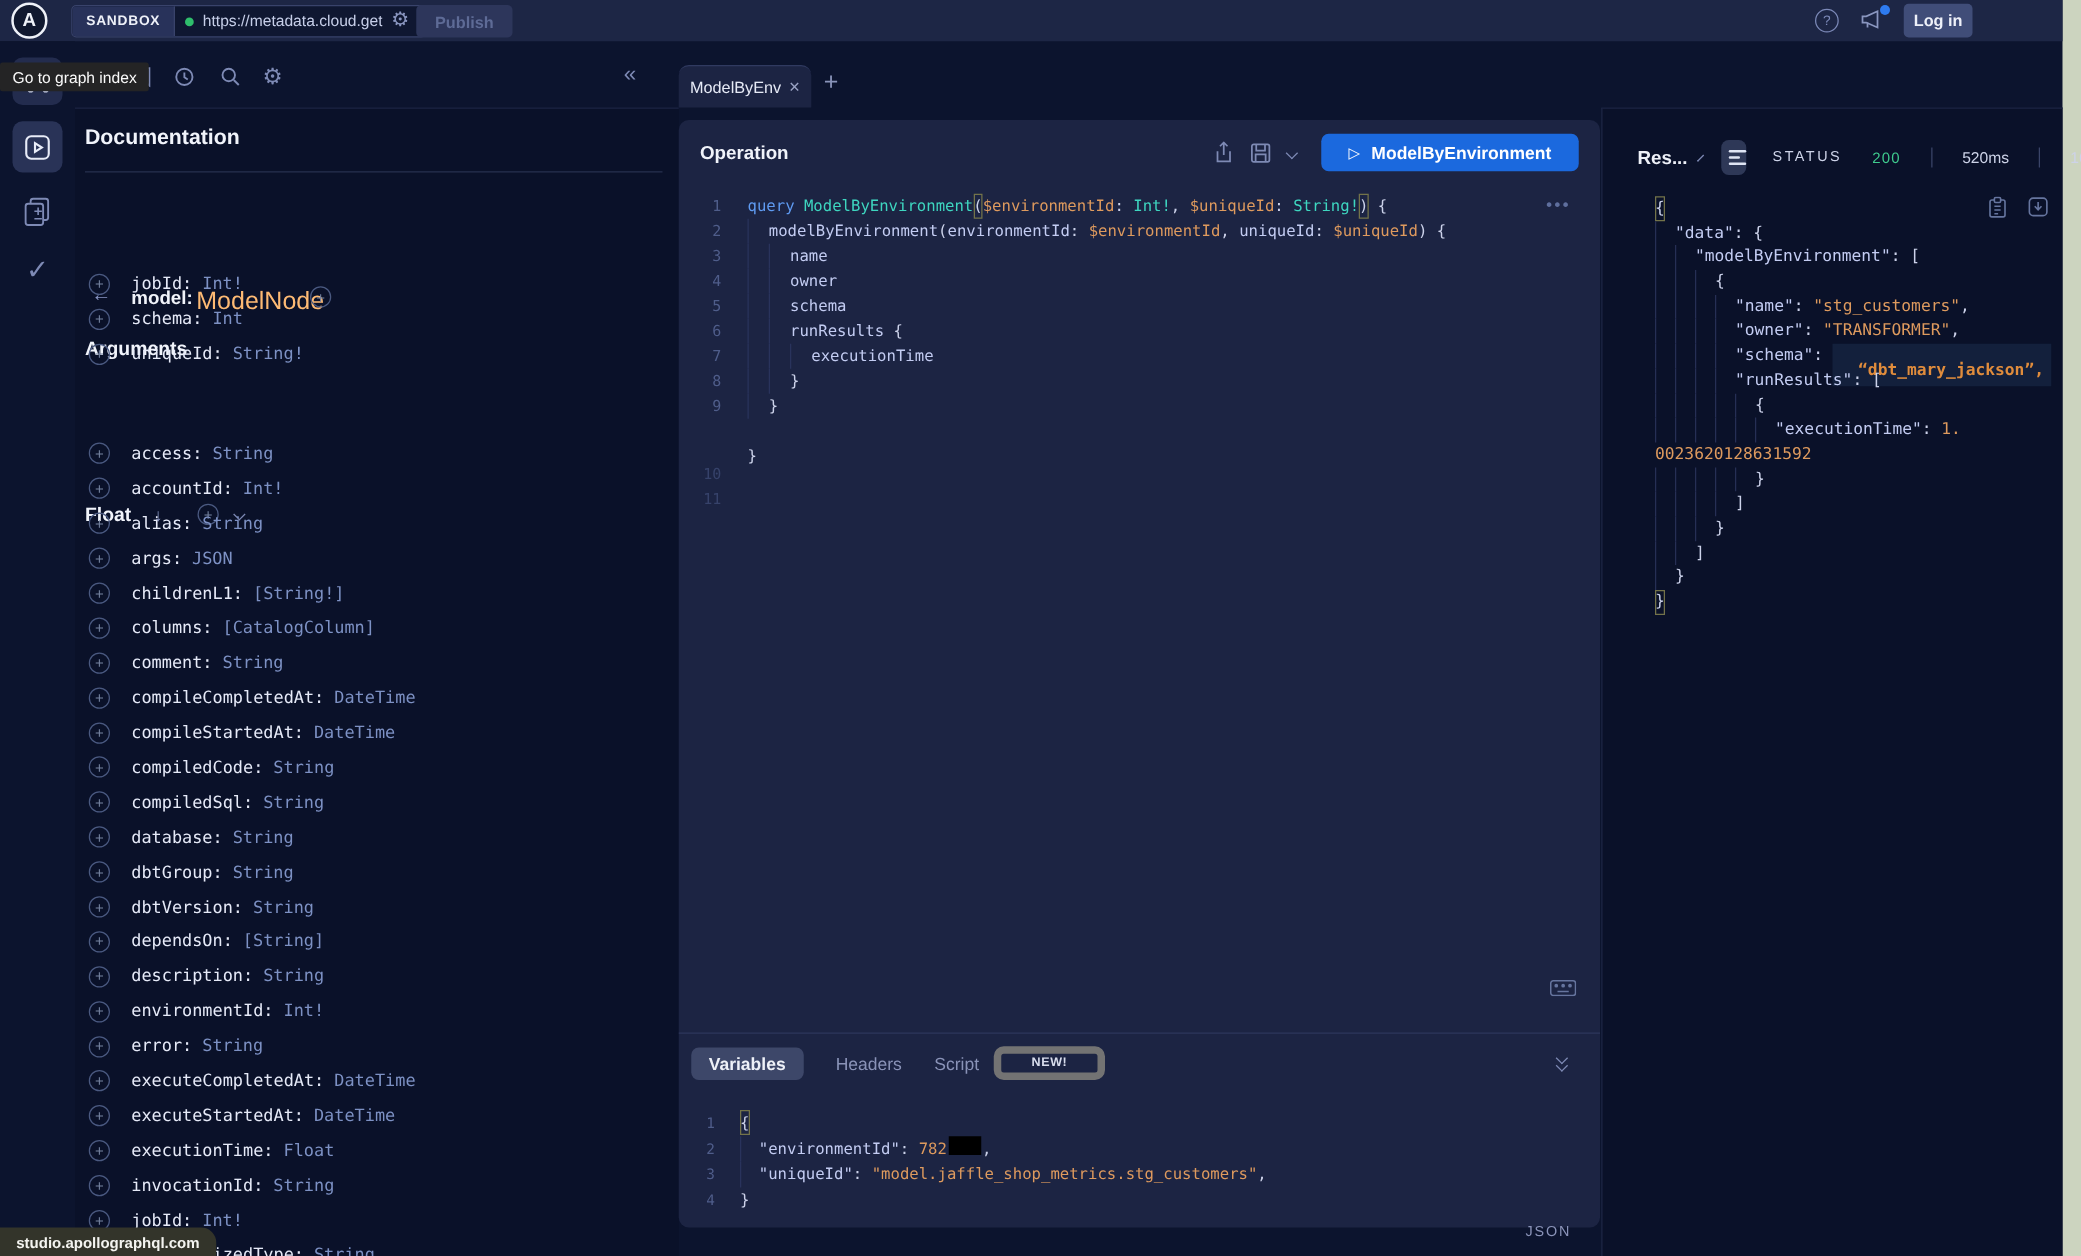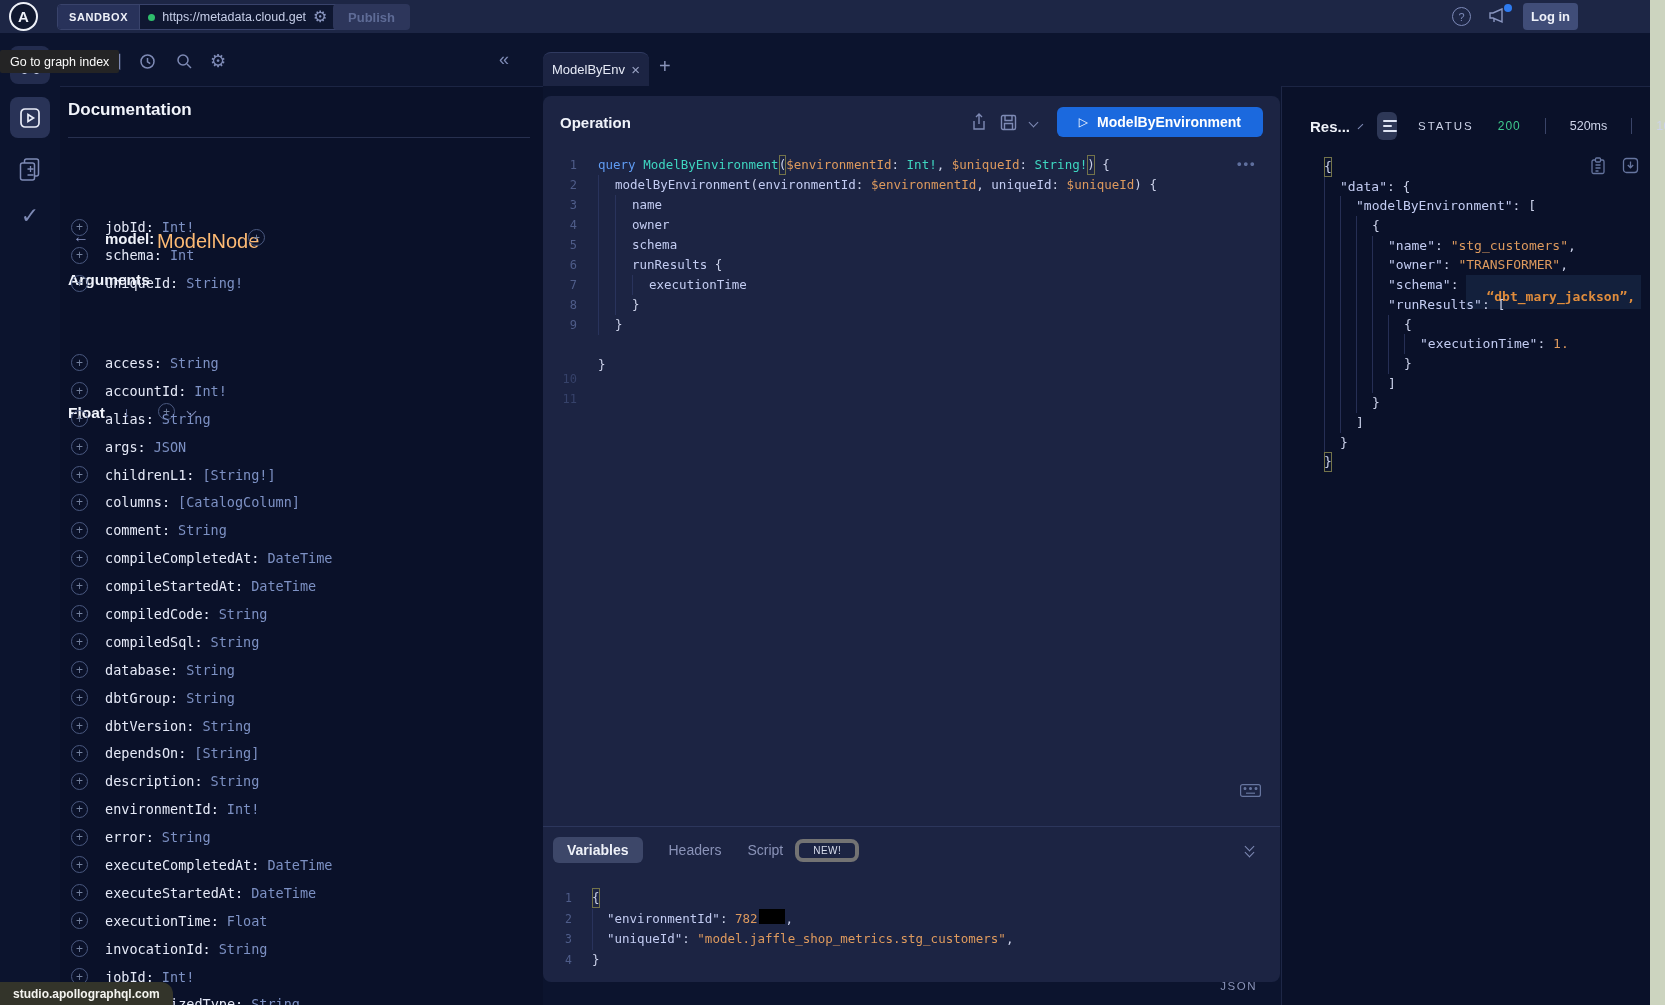--- a/index.html
+++ b/index.html
@@ -110,21 +110,21 @@
   .t-id { color:#c3ccf2; } .t-pun { color:#ccd2ea; } .t-str,.t-num { color:#de9a5e; }
   .t-box { outline:1px solid #73734a; outline-offset:-1px; }
   .t-red { display:inline-block; width:26px; height:15px; background:#000; margin:0 1px; }
   .t-hl { background:#13203c; color:#e08c3c; font-weight:bold; padding:12px 6px 2px 20px; margin-left:8px; }
 
   
   #vars { position:absolute; left:0; top:730px; width:100%; height:156px; border-top:1px solid #2c365c; }
   #vars-tabs { position:absolute; left:10px; top:10px; display:flex; align-items:center; gap:26px; }
   #tab-variables { background:#3d4769; border-radius:6px; padding:5px 14px; font-size:14px; font-weight:bold; color:#eef1f8; }
   .vars-tab { font-size:14px; color:#8a93b8; }
-  #new-badge { border:4px solid #737373; border-radius:8px; padding:2px 14px; font-size:10px; font-weight:normal;
+  #new-badge { border:6px solid #737373; border-radius:8px; padding:2px 24px; font-size:10px; font-weight:bold;
                letter-spacing:0.5px; color:#d8dded; margin-left:-14px; }
   #vars-collapse { position:absolute; left:701px; top:16px; width:14px; height:16px; }
   #vars-collapse .chev { position:absolute; left:2px; }
   #vars-editor { position:absolute; left:0; top:61px; width:100%; }
   #vars-editor .ln { width:29px; font-size:11.5px; }
   #vars-editor .code { margin-left:20px; }
   #vars-editor .cl { height:20.5px; }
   #json-label { position:absolute; left:648px; top:153px; width:66px; text-align:right; font-size:11.5px;
                 letter-spacing:1.5px; color:#8a93b8; }
 
@@ -556,20 +556,23 @@
         <div class="cl">
           <span class="code"><span class="gd" style="width: 16px;"></span><span class="gd" style="width: 16px;"></span><span class="gd" style="width: 16px;"></span><span class="gd" style="width: 16px;"></span><span class="t-id">"runResults"</span><span class="t-pun">: [</span></span>
         </div>
         <div class="cl">
           <span class="code"><span class="gd" style="width: 16px;"></span><span class="gd" style="width: 16px;"></span><span class="gd" style="width: 16px;"></span><span class="gd" style="width: 16px;"></span><span class="gd" style="width: 16px;"></span><span class="t-pun">{</span></span>
         </div>
         <div class="cl">
           <span class="code"><span class="gd" style="width: 16px;"></span><span class="gd" style="width: 16px;"></span><span class="gd" style="width: 16px;"></span><span class="gd" style="width: 16px;"></span><span class="gd" style="width: 16px;"></span><span class="gd" style="width: 16px;"></span><span class="t-id">"executionTime"</span><span class="t-pun">: </span><span class="t-num">1.</span></span>
         </div>
         <div class="cl">
+          <span class="code"><span class="t-num">0023620128631592</span></span>
+        </div>
+        <div class="cl">
           <span class="code"><span class="gd" style="width: 16px;"></span><span class="gd" style="width: 16px;"></span><span class="gd" style="width: 16px;"></span><span class="gd" style="width: 16px;"></span><span class="gd" style="width: 16px;"></span><span class="t-pun">}</span></span>
         </div>
         <div class="cl">
           <span class="code"><span class="gd" style="width: 16px;"></span><span class="gd" style="width: 16px;"></span><span class="gd" style="width: 16px;"></span><span class="gd" style="width: 16px;"></span><span class="t-pun">]</span></span>
         </div>
         <div class="cl">
           <span class="code"><span class="gd" style="width: 16px;"></span><span class="gd" style="width: 16px;"></span><span class="gd" style="width: 16px;"></span><span class="t-pun">}</span></span>
         </div>
         <div class="cl">
           <span class="code"><span class="gd" style="width: 16px;"></span><span class="gd" style="width: 16px;"></span><span class="t-pun">]</span></span>

